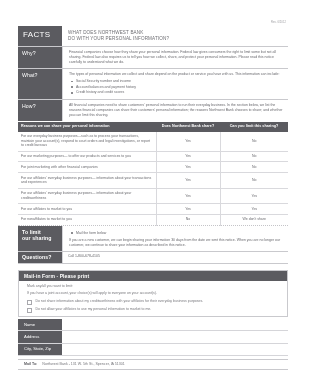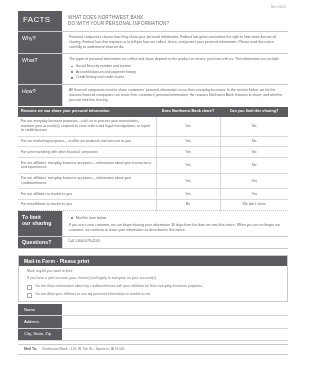--- a/index.html
+++ b/index.html
@@ -7,21 +7,21 @@
     width:298px;height:386px;
     background:#ffffff;
     font-family:"Liberation Sans", sans-serif;
     color:#4c4c50;
     overflow:hidden;
   }
   .page{
     position:relative;
     width:298px;height:362px;
     box-sizing:border-box;
-    padding:6px 10px 0 18px;
+    padding:21px 10px 0 18px;
   }
   
   .rev{
     text-align:right;
     font-size:2.6px;
     color:#9a9a9e;
     letter-spacing:.1px;
     margin:0 2px 1px 0;
     height:4px;
     line-height:4px;

